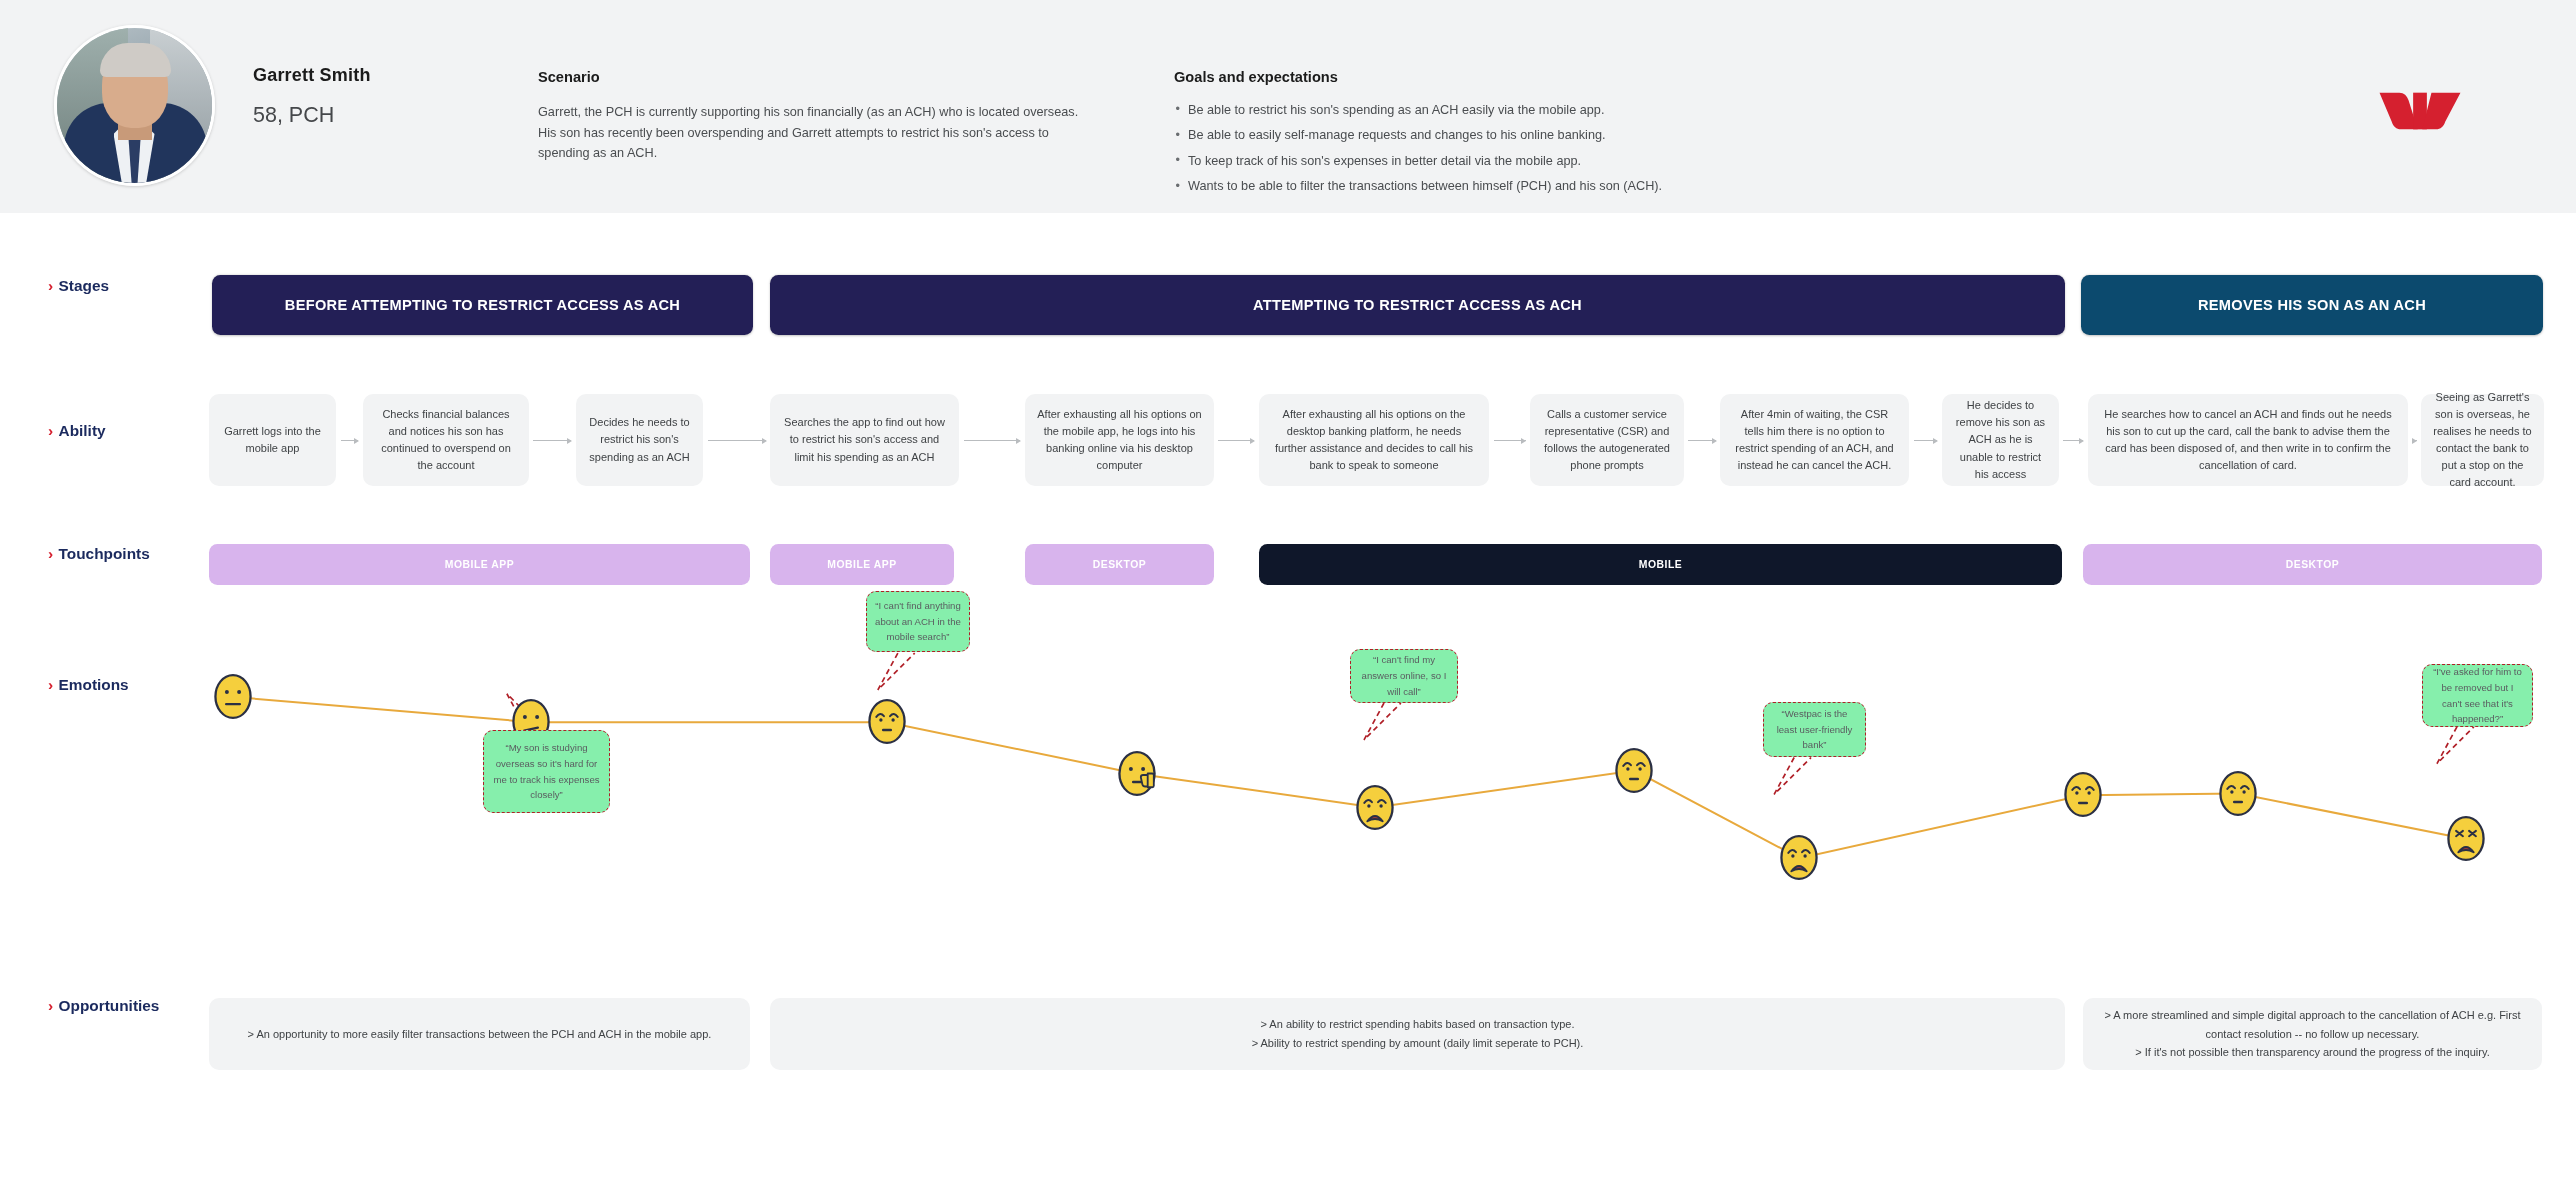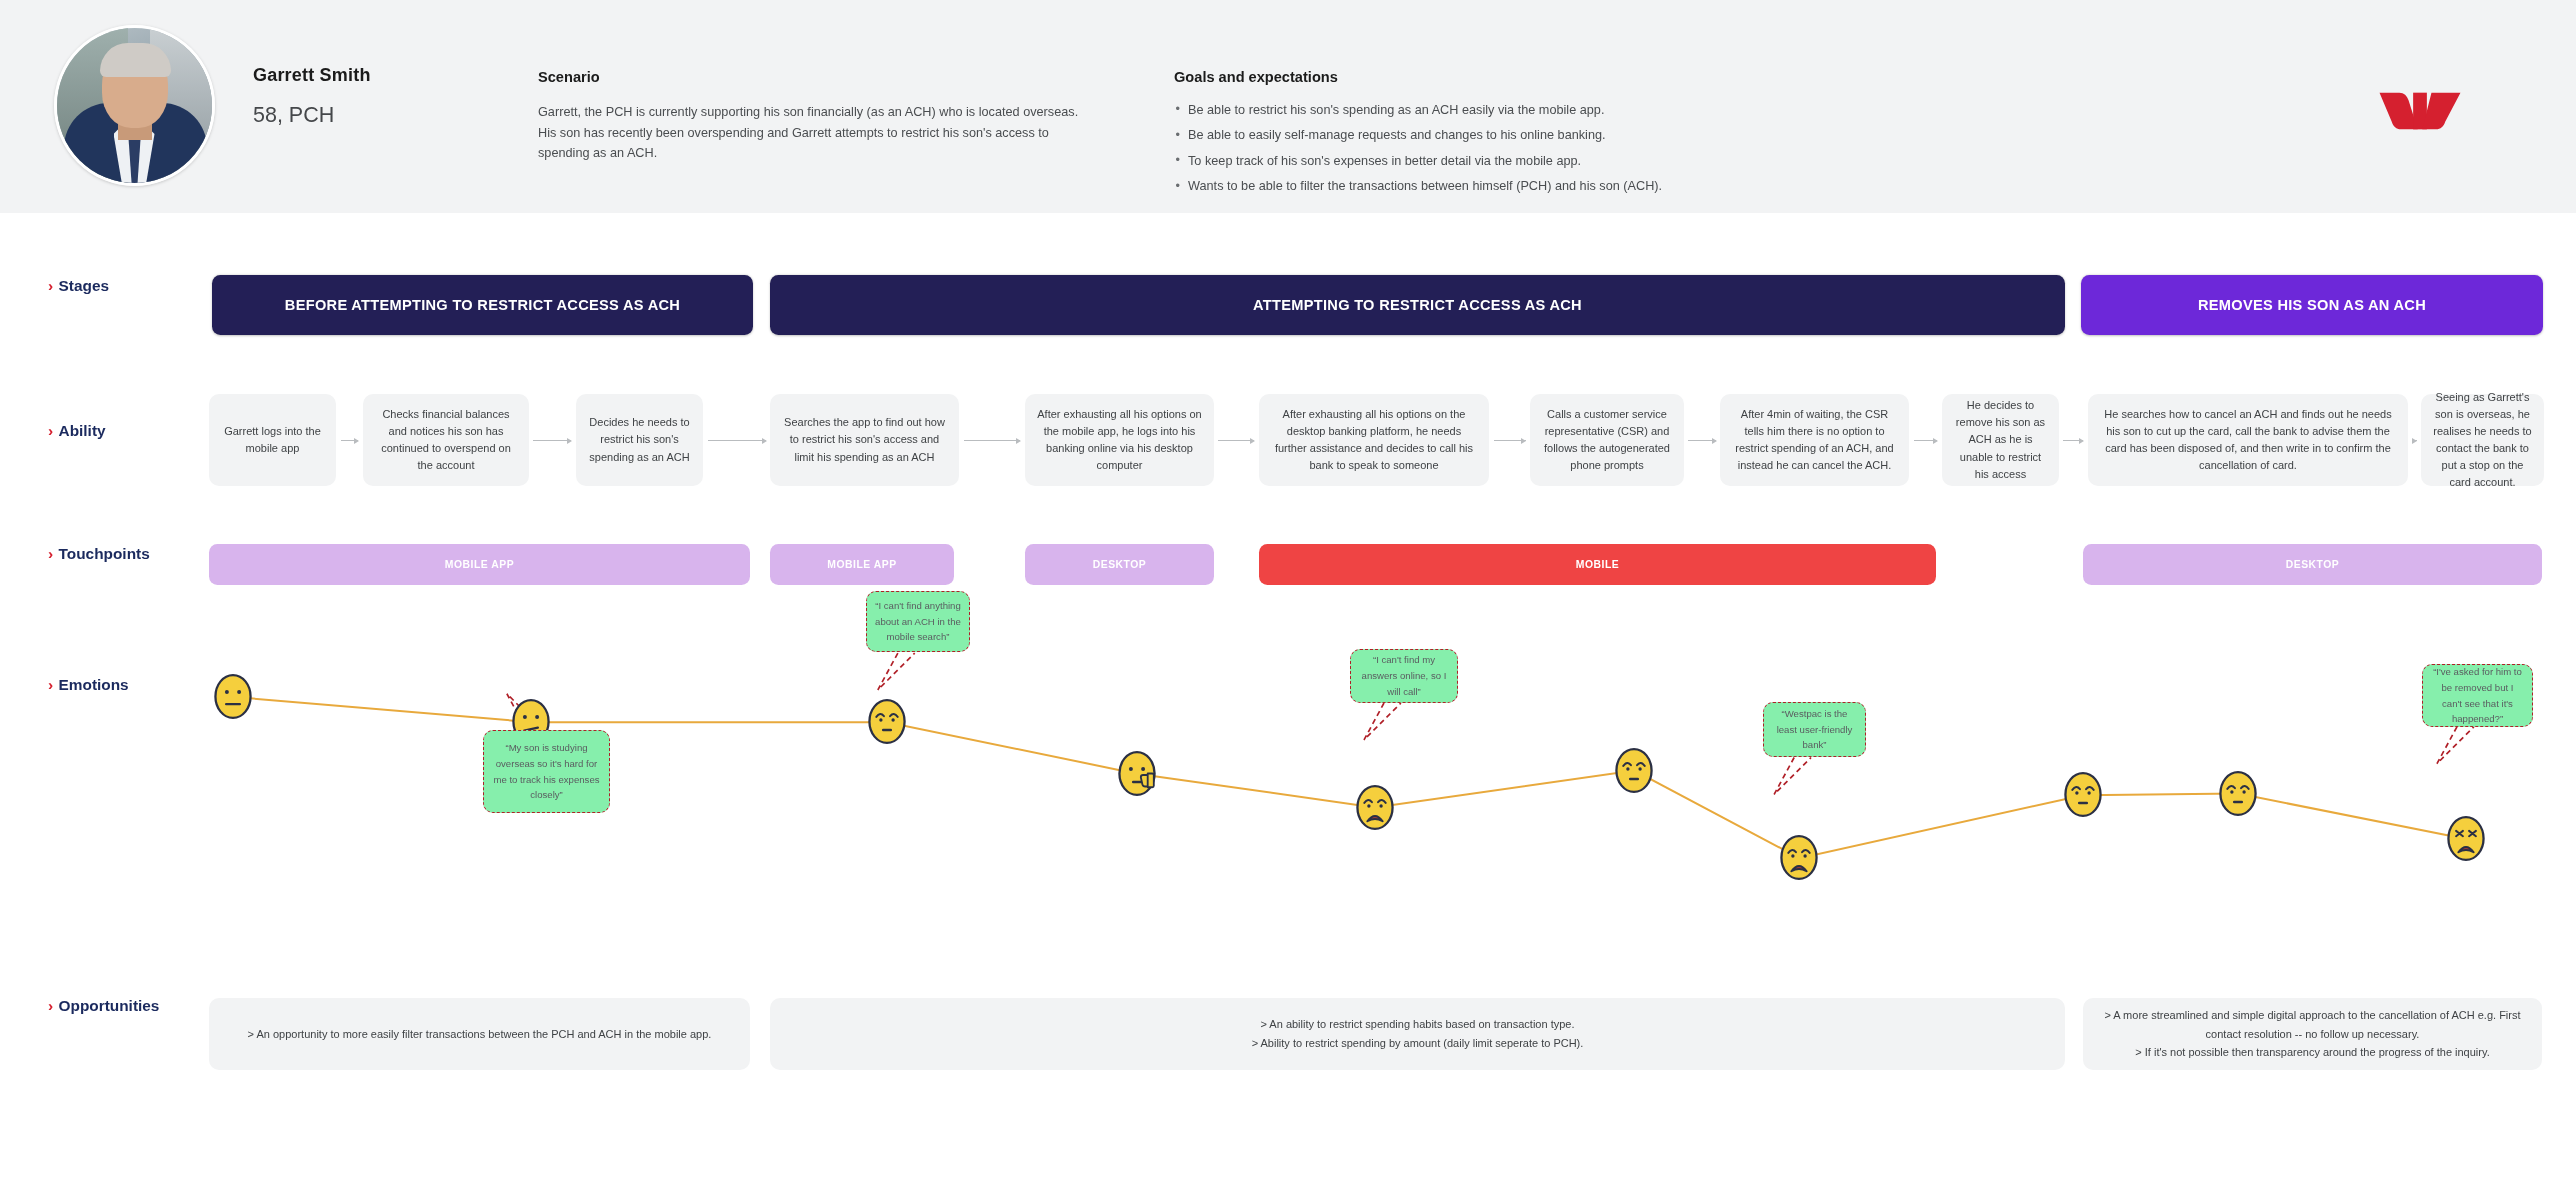--- a/index.html
+++ b/index.html
@@ -162,21 +162,21 @@
 <div class="row-label" style="left:48px; top:676px;">
   <span class="chev">›</span><span>Emotions</span>
 </div>
 <div class="row-label" style="left:48px; top:997px;">
   <span class="chev">›</span><span>Opportunities</span>
 </div>
 
 <div id="stages-row">
     <div class="stage-bar" style="left: 212px; top: 275px; width: 541px; background: rgb(35, 31, 86);">BEFORE ATTEMPTING TO RESTRICT ACCESS AS ACH</div>
     <div class="stage-bar" style="left: 770px; top: 275px; width: 1295px; background: rgb(35, 31, 86); text-align: right;">ATTEMPTING TO RESTRICT ACCESS AS ACH</div>
-    <div class="stage-bar" style="left: 2081px; top: 275px; width: 462px; background: #6d28d9;">REMOVES HIS SON AS AN ACH</div>
+    <div class="stage-bar" style="left: 2081px; top: 275px; width: 462px; background: #0c4a6e;">REMOVES HIS SON AS AN ACH</div>
   </div>
 <div id="actions-row">
     <div class="action-card" style="left: 209px; top: 394px; width: 127px; height: 92px;">Garrett logs into the mobile app</div>
     <div class="action-card" style="left: 363px; top: 394px; width: 166px; height: 92px;">Checks financial balances and notices his son has continued to overspend on the account</div>
     <div class="action-card" style="left: 576px; top: 394px; width: 127px; height: 92px;">Decides he needs to restrict his son's spending as an ACH</div>
     <div class="action-card" style="left: 770px; top: 394px; width: 189px; height: 92px;">Searches the app to find out how to restrict his son's access and limit his spending as an ACH</div>
     <div class="action-card" style="left: 1025px; top: 394px; width: 189px; height: 92px;">After exhausting all his options on the mobile app, he logs into his banking online via his desktop computer</div>
     <div class="action-card" style="left: 1259px; top: 394px; width: 230px; height: 92px;">After exhausting all his options on the desktop banking platform, he needs further assistance and decides to call his bank to speak to someone</div>
     <div class="action-card" style="left: 1530px; top: 394px; width: 154px; height: 92px;">Calls a customer service representative (CSR) and follows the autogenerated phone prompts</div>
     <div class="action-card" style="left: 1720px; top: 394px; width: 189px; height: 92px;">After 4min of waiting, the CSR tells him there is no option to restrict spending of an ACH, and instead he can cancel the ACH.</div>
@@ -191,21 +191,21 @@
     <div class="conn" style="left: 1494px; width: 31.5px;"></div>
     <div class="conn" style="left: 1688px; width: 28px;"></div>
     <div class="conn" style="left: 1914px; width: 23px;"></div>
     <div class="conn" style="left: 2063px; width: 20px;"></div>
     <div class="conn" style="left: 2412px; width: 4.6px;"></div>
   </div>
 <div id="touchpoints-row">
     <div class="touch-bar" style="left: 209px; top: 544px; width: 541px; background: rgb(216, 180, 237);">MOBILE APP</div>
     <div class="touch-bar" style="left: 770px; top: 544px; width: 184px; background: rgb(216, 180, 237);">MOBILE APP</div>
     <div class="touch-bar" style="left: 1025px; top: 544px; width: 189px; background: rgb(216, 180, 237);">DESKTOP</div>
-    <div class="touch-bar" style="left: 1259px; top: 544px; width: 677px; background: #ef4444;">MOBILE</div>
+    <div class="touch-bar" style="left: 1259px; top: 544px; width: 803px; background: #0f172a;">MOBILE</div>
     <div class="touch-bar" style="left: 2083px; top: 544px; width: 459px; background: rgb(216, 180, 237);">DESKTOP</div>
   </div>
 <svg id="emotions-canvas" viewBox="0 0 3354 1554">
     <polyline points="303,907 692,940 1155,940 1480,1007 1790,1051 2128,1003 2343,1117 2712,1035 2914,1033 3211,1092" fill="none" stroke="#e8a93c" stroke-width="2.6"></polyline>
     <path d="M686 951 L660 903 L708 951" fill="none" stroke="#b02028" stroke-width="2.2" stroke-dasharray="7 5"></path>
     <path d="M1169 850 L1143 898 L1191 850" fill="none" stroke="#b02028" stroke-width="2.2" stroke-dasharray="7 5"></path>
     <path d="M1802 915 L1776 963 L1824 915" fill="none" stroke="#b02028" stroke-width="2.2" stroke-dasharray="7 5"></path>
     <path d="M2336 986 L2310 1034 L2358 986" fill="none" stroke="#b02028" stroke-width="2.2" stroke-dasharray="7 5"></path>
     <path d="M3199 946 L3173 994 L3221 946" fill="none" stroke="#b02028" stroke-width="2.2" stroke-dasharray="7 5"></path>
   </svg>

